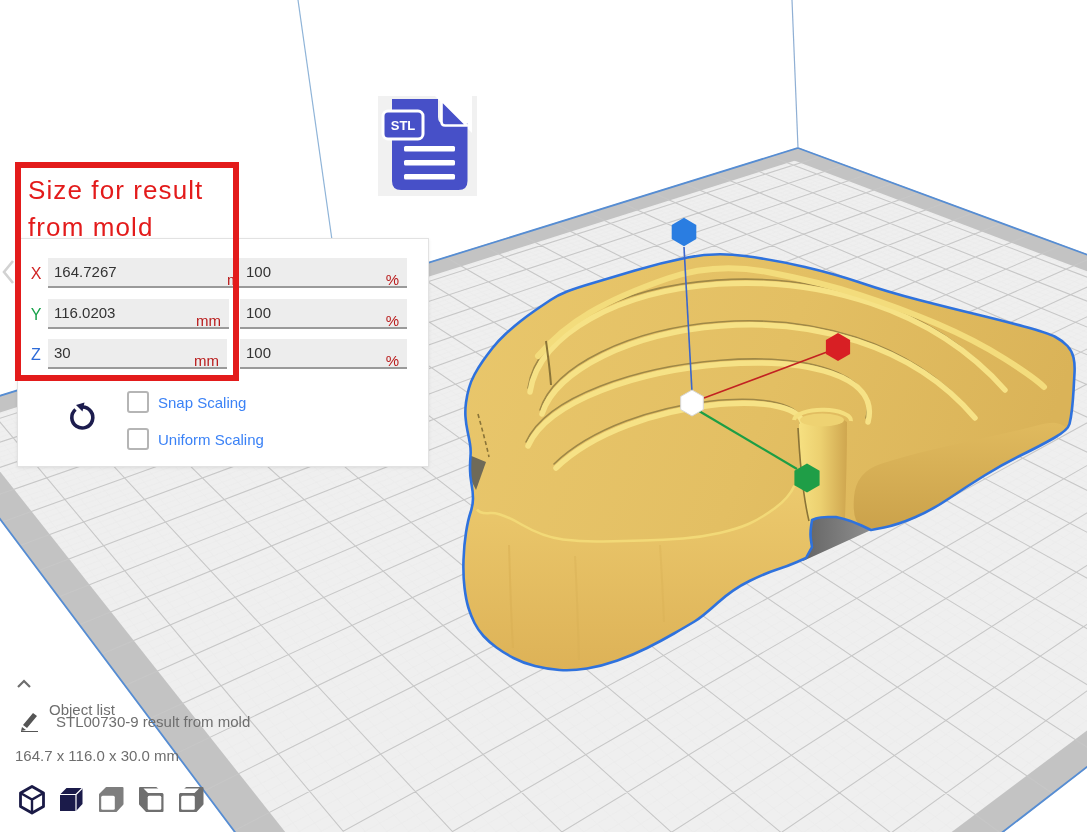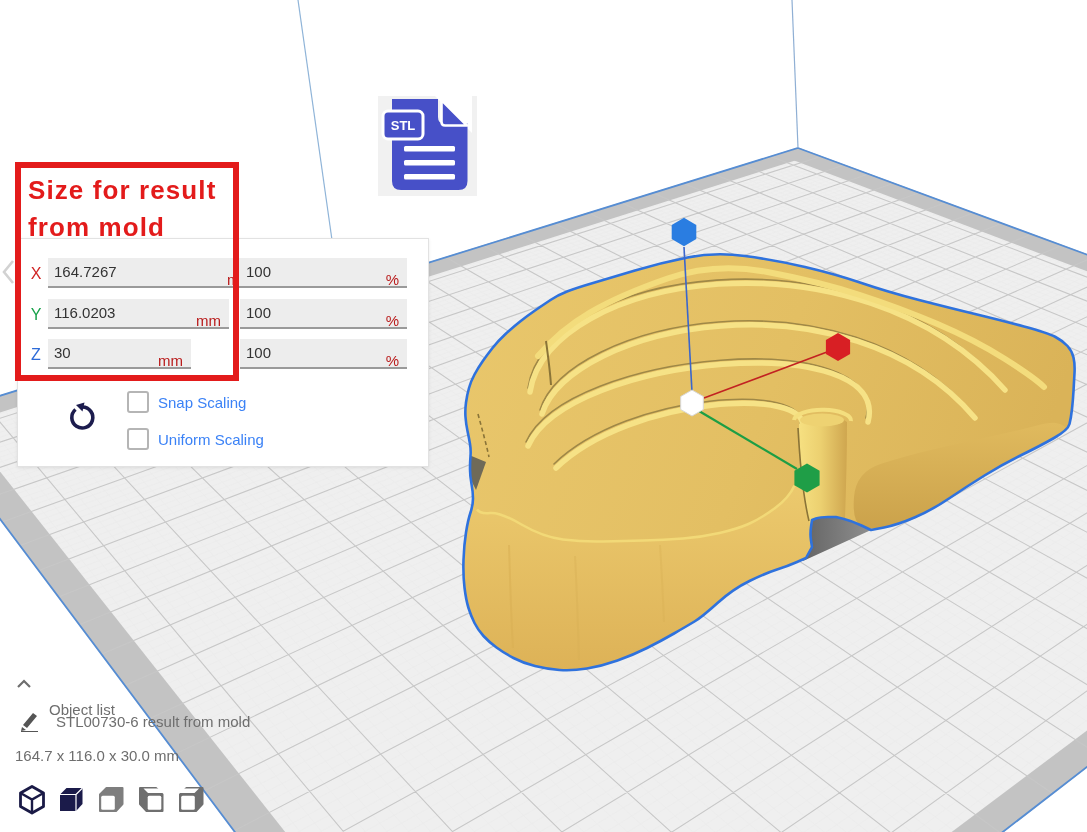--- a/index.html
+++ b/index.html
@@ -6,21 +6,21 @@
 #stage{position:relative;width:1087px;height:832px;overflow:hidden}
 .abs{position:absolute}
 
 #panel{left:17px;top:238px;width:412px;height:229px;background:#fff;border:1px solid #e2e2e2;box-shadow:0 1px 3px rgba(0,0,0,.08)}
 .axlab{position:absolute;font-size:16px;width:14px;text-align:center}
 .fld{position:absolute;height:30px;background:#ededed;border-bottom:2px solid #9a9a9a;font-size:15px;color:#333;line-height:28px;padding-left:6px}
 .unit{position:absolute;right:8px;top:8px;color:#b91c1c}
 .cb{position:absolute;width:22px;height:22px;background:#fff;border:2px solid #b5b5b5;border-radius:3px}
 .cblab{position:absolute;font-size:15px;color:#3b82f6}
 #redbox{left:15px;top:162px;width:224px;height:219px;border:6px solid #e31b1b}
-#rtitle{left:28px;top:172px;font-size:26px;font-weight:bold;color:#e31b1b;line-height:37px;letter-spacing:1.1px}
+#rtitle{left:28px;top:172px;font-size:26px;font-weight:normal;color:#e31b1b;line-height:37px;letter-spacing:1.1px}
 .gtxt{color:#6e6e6e}
 </style></head><body>
 <div id="stage">
 <svg class="abs" style="left:0;top:0" width="1087" height="832" viewBox="0 0 1087 832">
 <polygon points="798.0,148.0 1535.0,420.0 517.0,1208.0 -75.0,419.0" fill="#efefef"></polygon>
 <path d="M798.0,148.0L-75.0,419.0M798.0,148.0L1535.0,420.0M802.5,149.7L-72.2,422.7M792.6,149.7L1530.2,423.7M807.0,151.3L-69.5,426.4M787.2,151.3L1525.4,427.4M811.6,153.0L-66.7,430.1M781.8,153.0L1520.5,431.2M816.1,154.7L-63.8,433.9M776.3,154.7L1515.6,435.0M820.7,156.4L-61.0,437.7M770.8,156.4L1510.6,438.9M825.4,158.1L-58.1,441.5M765.3,158.2L1505.6,442.7M830.0,159.8L-55.2,445.4M759.7,159.9L1500.6,446.6M834.7,161.6L-52.2,449.3M754.1,161.6L1495.5,450.6M839.5,163.3L-49.3,453.3M748.4,163.4L1490.3,454.6M844.2,165.1L-46.3,457.3M742.8,165.1L1485.2,458.6M849.0,166.8L-43.3,461.3M737.1,166.9L1479.9,462.6M853.8,168.6L-40.2,465.4M731.3,168.7L1474.6,466.7M858.6,170.4L-37.1,469.5M725.5,170.5L1469.3,470.9M863.5,172.2L-34.0,473.6M719.7,172.3L1463.9,475.0M868.4,174.0L-30.9,477.8M713.9,174.1L1458.5,479.2M873.3,175.8L-27.7,482.0M708.0,175.9L1453.0,483.5M878.3,177.6L-24.5,486.3M702.1,177.8L1447.4,487.8M883.3,179.5L-21.3,490.6M696.1,179.6L1441.8,492.1M888.3,181.3L-18.1,494.9M690.1,181.5L1436.2,496.5M893.4,183.2L-14.8,499.3M684.1,183.4L1430.5,500.9M898.5,185.1L-11.4,503.7M678.0,185.3L1424.7,505.4M903.6,187.0L-8.1,508.2M671.9,187.2L1418.9,509.9M908.7,188.9L-4.7,512.7M665.7,189.1L1413.1,514.4M913.9,190.8L-1.3,517.3M659.5,191.0L1407.1,519.0M919.1,192.7L2.2,521.9M653.3,192.9L1401.1,523.6M924.4,194.7L5.7,526.5M647.0,194.9L1395.1,528.3M929.7,196.6L9.2,531.2M640.7,196.8L1389.0,533.0M935.0,198.6L12.8,536.0M634.4,198.8L1382.8,537.8M940.4,200.6L16.4,540.8M628.0,200.8L1376.6,542.6M945.8,202.5L20.0,545.6M621.6,202.8L1370.3,547.5M951.2,204.5L23.7,550.5M615.1,204.8L1363.9,552.4M956.7,206.6L27.4,555.5M608.6,206.8L1357.5,557.4M962.2,208.6L31.1,560.5M602.0,208.8L1351.0,562.4M967.7,210.6L34.9,565.5M595.4,210.9L1344.4,567.5M973.3,212.7L38.8,570.6M588.8,213.0L1337.8,572.6M978.9,214.8L42.6,575.8M582.1,215.0L1331.1,577.8M984.6,216.9L46.5,581.0M575.3,217.1L1324.3,583.1M990.3,219.0L50.5,586.3M568.6,219.2L1317.5,588.4M996.0,221.1L54.5,591.6M561.7,221.3L1310.6,593.7M1001.8,223.2L58.5,597.0M554.9,223.5L1303.6,599.1M1007.6,225.4L62.6,602.4M548.0,225.6L1296.5,604.6M1013.5,227.5L66.8,607.9M541.0,227.8L1289.4,610.1M1019.3,229.7L70.9,613.5M534.0,230.0L1282.2,615.7M1025.3,231.9L75.2,619.1M526.9,232.1L1274.9,621.3M1031.3,234.1L79.4,624.8M519.8,234.3L1267.5,627.1M1037.3,236.3L83.7,630.6M512.7,236.6L1260.1,632.8M1043.3,238.5L88.1,636.4M505.5,238.8L1252.5,638.7M1049.4,240.8L92.5,642.3M498.2,241.1L1244.9,644.6M1055.6,243.1L97.0,648.2M490.9,243.3L1237.2,650.5M1061.8,245.3L101.5,654.2M483.6,245.6L1229.4,656.6M1068.0,247.6L106.1,660.3M476.2,247.9L1221.5,662.7M1074.3,250.0L110.7,666.5M468.7,250.2L1213.5,668.8M1080.6,252.3L115.4,672.7M461.2,252.5L1205.5,675.1M1087.0,254.6L120.1,679.0M453.7,254.9L1197.3,681.4M1093.4,257.0L124.9,685.4M446.0,257.3L1189.0,687.8M1099.8,259.4L129.7,691.8M438.4,259.6L1180.7,694.3M1106.3,261.8L134.6,698.4M430.7,262.0L1172.2,700.8M1112.9,264.2L139.6,705.0M422.9,264.4L1163.7,707.4M1119.5,266.7L144.6,711.7M415.1,266.9L1155.0,714.1M1126.1,269.1L149.7,718.5M407.2,269.3L1146.3,720.9M1132.8,271.6L154.8,725.3M399.2,271.8L1137.4,727.8M1139.6,274.1L160.0,732.2M391.2,274.3L1128.4,734.7M1146.4,276.6L165.3,739.3M383.2,276.8L1119.3,741.7M1153.2,279.1L170.6,746.4M375.0,279.3L1110.2,748.9M1160.1,281.7L176.0,753.6M366.9,281.8L1100.8,756.1M1167.1,284.2L181.5,760.9M358.6,284.4L1091.4,763.4M1174.1,286.8L187.1,768.3M350.3,287.0L1081.9,770.7M1181.2,289.4L192.7,775.7M342.0,289.6L1072.2,778.2M1188.3,292.0L198.4,783.3M333.6,292.2L1062.4,785.8M1195.4,294.7L204.1,791.0M325.1,294.8L1052.5,793.5M1202.7,297.3L209.9,798.8M316.5,297.5L1042.5,801.2M1209.9,300.0L215.9,806.6M307.9,300.1L1032.3,809.1M1217.3,302.7L221.8,814.6M299.2,302.8L1022.0,817.1M1224.7,305.5L227.9,822.7M290.5,305.5L1011.6,825.1M1232.1,308.2L234.1,830.9M281.7,308.3L1001.0,833.3M1239.6,311.0L240.3,839.2M272.8,311.0L990.3,841.6M1247.2,313.8L246.6,847.6M263.9,313.8L979.5,850.0M1254.8,316.6L253.0,856.2M254.9,316.6L968.5,858.5M1262.5,319.4L259.5,864.8M245.8,319.4L957.3,867.2M1270.2,322.3L266.1,873.6M236.6,322.3L946.0,875.9M1278.0,325.2L272.8,882.5M227.4,325.1L934.6,884.8M1285.9,328.1L279.5,891.5M218.1,328.0L923.0,893.8M1293.8,331.0L286.4,900.6M208.8,330.9L911.2,902.9M1301.8,333.9L293.3,909.9M199.3,333.8L899.2,912.1M1309.9,336.9L300.4,919.3M189.8,336.8L887.1,921.5M1318.0,339.9L307.6,928.9M180.2,339.8L874.9,931.0M1326.2,342.9L314.8,938.5M170.6,342.8L862.4,940.6M1334.5,346.0L322.2,948.4M160.8,345.8L849.8,950.4M1342.8,349.1L329.7,958.3M151.0,348.8L836.9,960.3M1351.2,352.2L337.3,968.5M141.1,351.9L823.9,970.4M1359.7,355.3L345.0,978.7M131.1,355.0L810.7,980.6M1368.2,358.4L352.8,989.2M121.1,358.1L797.3,991.0M1376.8,361.6L360.7,999.7M110.9,361.3L783.8,1001.5M1385.5,364.8L368.8,1010.5M100.7,364.5L770.0,1012.2M1394.2,368.1L377.0,1021.4M90.4,367.7L755.9,1023.0M1403.1,371.3L385.3,1032.5M80.0,370.9L741.7,1034.1M1412.0,374.6L393.8,1043.7M69.5,374.1L727.3,1045.2M1421.0,377.9L402.3,1055.2M59.0,377.4L712.6,1056.6M1430.0,381.3L411.1,1066.8M48.3,380.7L697.7,1068.1M1439.1,384.6L419.9,1078.6M37.6,384.1L682.6,1079.8M1448.4,388.0L428.9,1090.6M26.7,387.4L667.2,1091.7M1457.6,391.5L438.1,1102.8M15.8,390.8L651.6,1103.8M1467.0,394.9L447.4,1115.2M4.8,394.2L635.7,1116.1M1476.5,398.4L456.8,1127.8M-6.3,397.7L619.6,1128.6M1486.0,401.9L466.4,1140.6M-17.5,401.2L603.2,1141.3M1495.6,405.5L476.2,1153.6M-28.8,404.7L586.5,1154.2M1505.3,409.1L486.1,1166.9M-40.2,408.2L569.6,1167.3M1515.1,412.7L496.2,1180.3M-51.7,411.8L552.3,1180.6M1525.0,416.3L506.5,1194.1M-63.3,415.4L534.8,1194.2M1535.0,420.0L517.0,1208.0M-75.0,419.0L517.0,1208.0" stroke="#ebebeb" stroke-width="0.7" fill="none"></path>
 <polygon points="798.0,148.0 1535.0,420.0 1516.9,434.0 777.7,154.3" fill="#c3c3c3"></polygon>
 <polygon points="798.0,148.0 815.0,154.3 -64.6,432.9 -75.0,419.0" fill="#c3c3c3"></polygon>
 <polygon points="1512.1,411.5 1535.0,420.0 517.0,1208.0 493.1,1176.1" fill="#c3c3c3"></polygon>
 <polygon points="-48.1,410.7 557.7,1176.5 517.0,1208.0 -75.0,419.0" fill="#c3c3c3"></polygon>
@@ -108,21 +108,21 @@
 </svg>
 
 <div id="panel" class="abs"></div>
 <div class="axlab abs" style="left:29px;top:265px;color:#d02525">X</div>
 <div class="fld abs" style="left:48px;top:258px;width:212px">164.7267<span class="unit">mm</span></div>
 <div class="fld abs" style="left:240px;top:258px;width:167px">100<span class="unit">%</span></div>
 <div class="axlab abs" style="left:29px;top:306px;color:#18a24a">Y</div>
 <div class="fld abs" style="left:48px;top:299px;width:181px">116.0203<span class="unit">mm</span></div>
 <div class="fld abs" style="left:240px;top:299px;width:167px">100<span class="unit">%</span></div>
 <div class="axlab abs" style="left:29px;top:346px;color:#2d6bd8">Z</div>
-<div class="fld abs" style="left:48px;top:339px;width:143px">30<span class="unit">mm</span></div>
+<div class="fld abs" style="left:48px;top:339px;width:179px">30<span class="unit">mm</span></div>
 <div class="fld abs" style="left:240px;top:339px;width:167px">100<span class="unit">%</span></div>
 
 <svg class="abs" style="left:64px;top:402px" width="34" height="36" viewBox="0 0 34 36">
  <path d="M11.5,7.5 a10.5,10.5 0 1 0 7,-2.5" fill="none" stroke="#1c1c4e" stroke-width="3.6"></path>
  <path d="M20.5,0.5 L12,3 L18.5,9.5 Z" fill="#1c1c4e"></path>
 </svg>
 <div class="cb abs" style="left:127px;top:391px"></div>
 <div class="cblab abs" style="left:158px;top:394px">Snap Scaling</div>
 <div class="cb abs" style="left:127px;top:428px"></div>
 <div class="cblab abs" style="left:158px;top:431px">Uniform Scaling</div>
@@ -131,21 +131,21 @@
 <div id="rtitle" class="abs">Size for result<br>from mold</div>
 
 <svg class="abs" style="left:16px;top:678px" width="16" height="12" viewBox="0 0 16 12">
  <path d="M2,9 L8,3 L14,9" fill="none" stroke="#6e6e6e" stroke-width="2.2"></path>
 </svg>
 <div class="abs gtxt" style="left:49px;top:701px;font-size:15px">Object list</div>
 <svg class="abs" style="left:20px;top:711px" width="20" height="21" viewBox="0 0 20 21">
  <path d="M3,14 L13,2 L17,5 L7,17 Z M2,16 L6,19 L1,20 Z" fill="#555555"></path>
  <rect x="1" y="20" width="17" height="1.8" fill="#555555"></rect>
 </svg>
-<div class="abs gtxt" style="left:56px;top:713px;font-size:15px">STL00730-6 result from mold</div>
+<div class="abs gtxt" style="left:56px;top:713px;font-size:15px">STL00730-9 result from mold</div>
 <div class="abs gtxt" style="left:15px;top:747px;font-size:15px">164.7 x 116.0 x 30.0 mm</div>
 
 <svg class="abs" style="left:19px;top:785px" width="192" height="30" viewBox="0 0 192 30">
  <g>
   <path d="M13,1.5 L24.5,8 L24.5,21.5 L13,28 L1.5,21.5 L1.5,8 Z" fill="none" stroke="#1a1a46" stroke-width="2.8" stroke-linejoin="round"></path>
   <path d="M1.5,8 L13,14.5 L24.5,8 M13,14.5 L13,28" fill="none" stroke="#1a1a46" stroke-width="2.4"></path>
  </g>
  <g transform="translate(39,0)">
   <path d="M2,9.5 L8.5,3 L24.5,3 L24.5,19 L18,26 L2,26 Z" fill="#1b1b4a"></path>
   <path d="M2,9.5 L18,9.5 L18,26 M18,9.5 L24.5,3" fill="none" stroke="#ffffff" stroke-width="1.2"></path>

